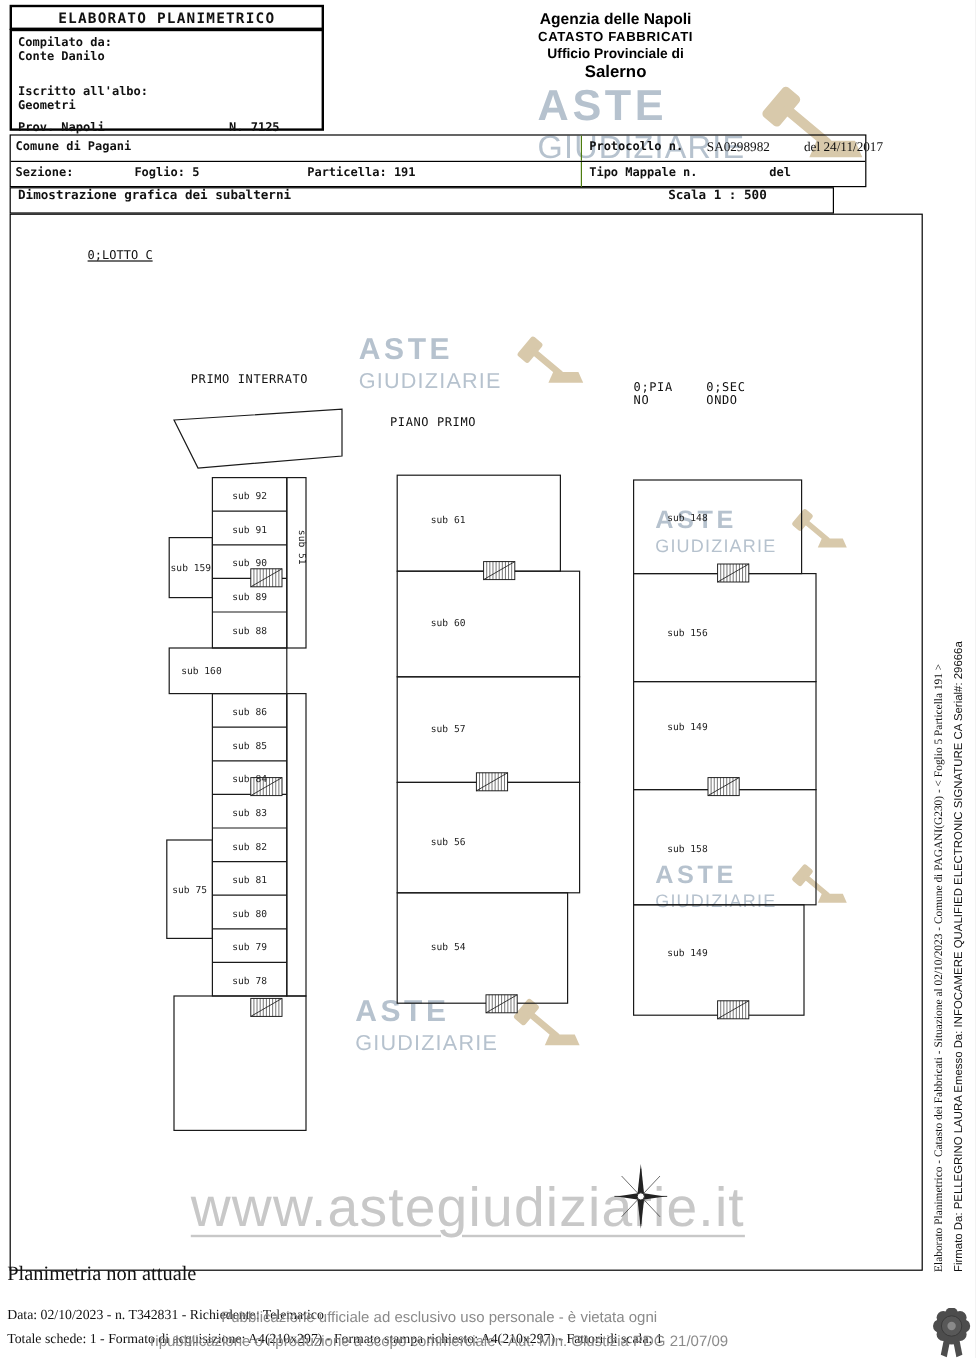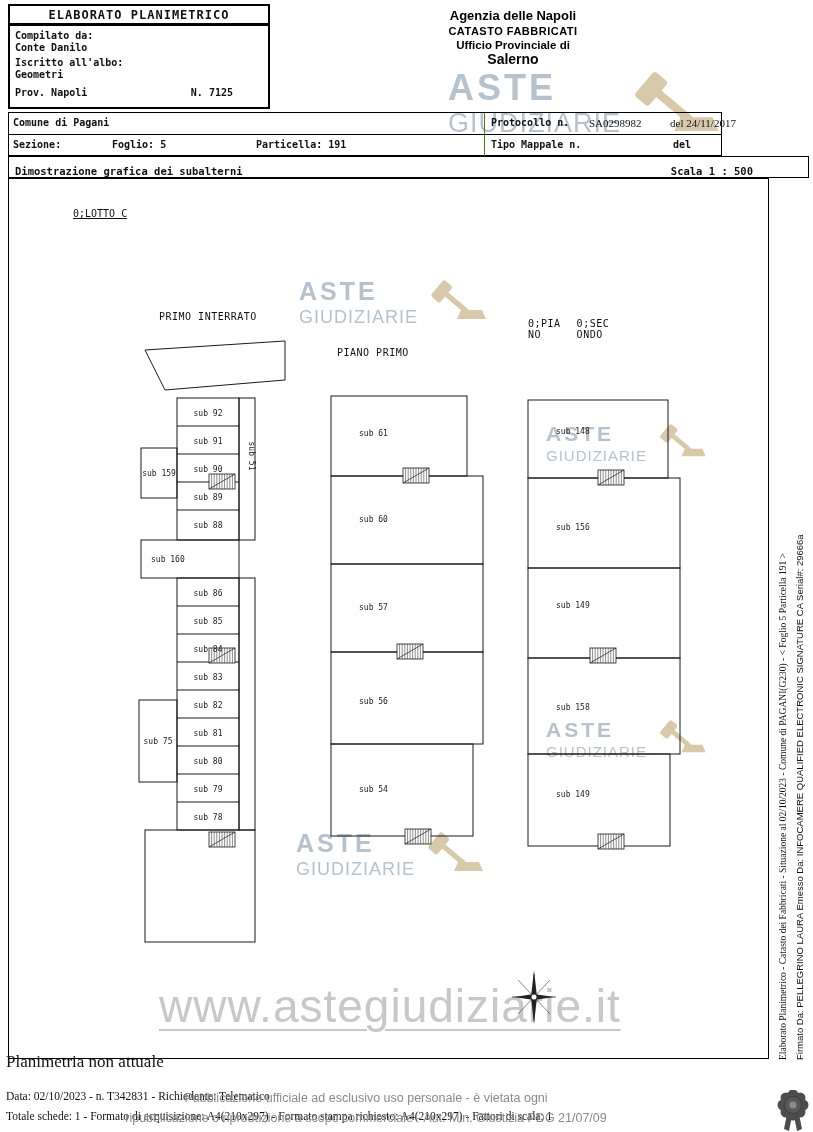--- a/index.html
+++ b/index.html
@@ -23,27 +23,27 @@
 
   
   .inforow{left:8px;top:112px;width:714px;height:44px;}
   .ir-row{display:grid;grid-template-columns:475px 1fr;height:21px;}
   .ir-row.first{border-bottom:1px solid #000;}
   .ir-cell{position:relative;line-height:20px;font-size:10px;font-weight:bold;}
   .ir-cell.right{border-left:1px solid #4d7c0f;text-decoration:underline;}
   .ir-cell .pos{position:absolute;top:0;white-space:nowrap;}
   .serif-val{font-family:"Liberation Serif",serif;font-weight:normal;font-size:11px;}
 
-  .subrow{left:8px;top:156px;width:801px;height:22px;display:flex;align-items:flex-end;
+  .subrow{left:8px;top:156px;width:687px;height:22px;display:flex;align-items:flex-start;
           justify-content:space-between;padding:0 55px 0 6px;font-size:10.5px;font-weight:bold;gap:44px;}
 
   
   .draw-box{left:8px;top:178px;width:761px;height:881px;}
   .plan-title{position:absolute;z-index:2;font-size:10px;letter-spacing:.5px;color:#111;}
-  .plan-title.two{display:flex;gap:16px;}
+  .plan-title.two{display:flex;gap:28px;}
   .lotto{position:absolute;z-index:2;font-size:10px;color:#111;text-decoration:underline;}
   .plan{position:absolute;z-index:2;overflow:visible;}
   .plan text{font-family:"DejaVu Sans Mono",monospace;font-size:8px;fill:#222;}
 
   
   .wm{position:absolute;display:flex;align-items:flex-start;gap:12px;z-index:1;
       color:var(--watermark-text,#b6c2ce);font-family:"Liberation Sans",sans-serif;line-height:1;}
   .wm .w1{font-weight:bold;letter-spacing:3px;}
   .wm .w2{font-weight:normal;letter-spacing:1px;margin-top:4px;}
   .wm-lg .w1{font-size:36px;} .wm-lg .w2{font-size:27px;} .wm-lg svg{width:92px;height:64px;}
@@ -95,21 +95,21 @@
         <use href="#gavel"></use>
       </svg>
   </div>
 
   <div class="box title-box">
     <span>ELABORATO PLANIMETRICO</span>
   </div>
   <div class="box details-box">
     <div class="row">Compilato da:</div>
     <div class="row">Conte Danilo</div>
-    <div class="row" style="margin-top:4px">Iscritto all'albo:</div>
+    <div class="row" style="margin-top:18px">Iscritto all'albo:</div>
     <div class="row">Geometri</div>
     <div class="split">
       <span>Prov. Napoli</span>
       <span>N. 7125</span>
     </div>
   </div>
 
   <div class="agency">
     <div class="a1">Agenzia delle Napoli</div>
     <div class="a2">CATASTO FABBRICATI</div>
@@ -129,21 +129,21 @@
       </div>
     </div>
     <div class="ir-row">
       <div class="ir-cell">
         <span class="pos" style="left:4px">Sezione:</span>
         <span class="pos" style="left:103px">Foglio: 5</span>
         <span class="pos" style="left:247px">Particella: 191</span>
       </div>
       <div class="ir-cell right">
         <span class="pos" style="left:6px">Tipo Mappale n.</span>
-        <span class="pos" style="left:188px">del</span>
+        <span class="pos" style="left:156px">del</span>
       </div>
     </div>
   </div>
 
   <div class="box subrow">
     <span>Dimostrazione grafica dei subalterni</span>
     <span>Scala 1 : 500</span>
   </div>
 
   <div class="box draw-box">
@@ -181,21 +181,21 @@
         <div class="w2">GIUDIZIARIE</div>
       </div>
       <svg viewBox="0 0 60 42">
           <use href="#gavel"></use>
         </svg>
     </div>
     <div class="wm-url" style="left:150px;top:800px">www.astegiudiziarie.it</div>
 
     <div class="lotto" style="left:64px;top:29px">0;LOTTO C</div>
     <div class="plan-title" style="left:150px;top:132px">PRIMO INTERRATO</div>
-    <div class="plan-title" style="left:328px;top:168px">PIANO PRIMO</div>
+    <div class="plan-title" style="left:316px;top:168px">PIANO PRIMO</div>
     <div class="plan-title two" style="left:519px;top:139px">
       <div>
         <div>0;PIA</div>
         <div>NO</div>
       </div>
       <div>
         <div>0;SEC</div>
         <div>ONDO</div>
       </div>
     </div>

